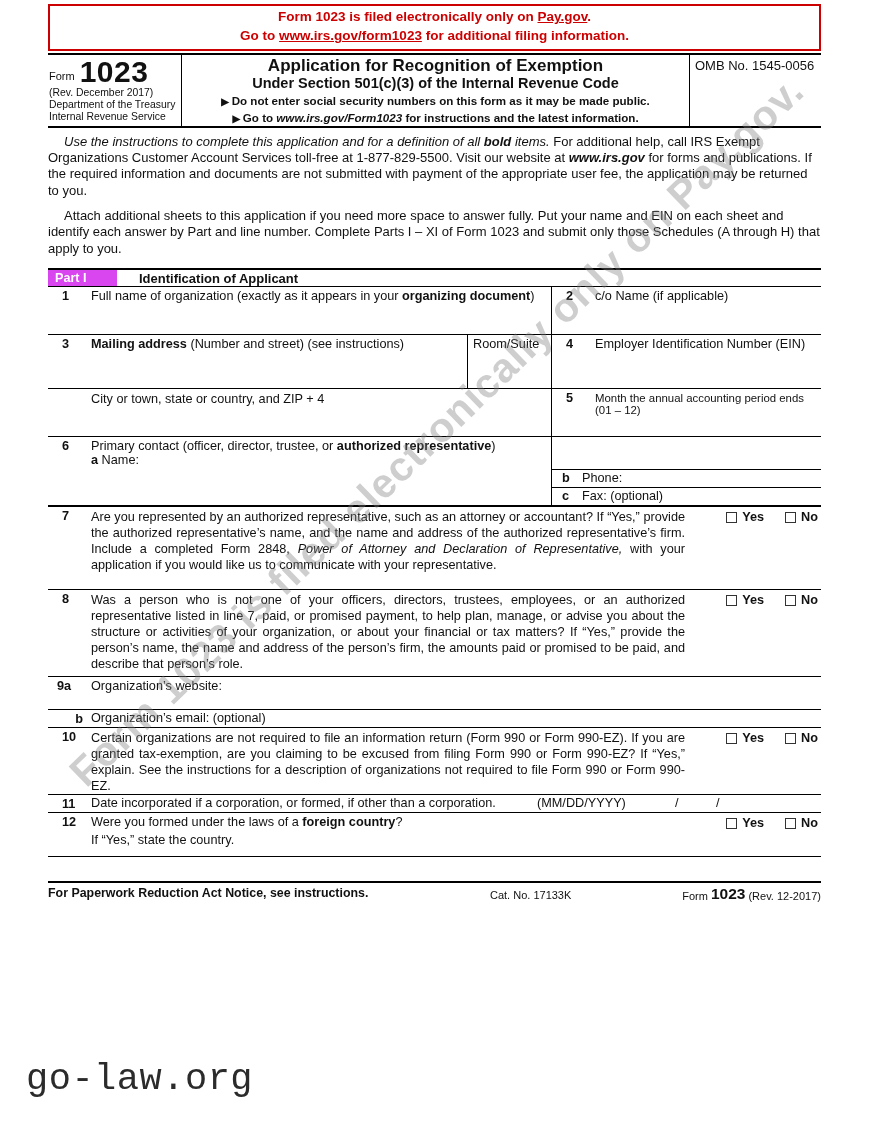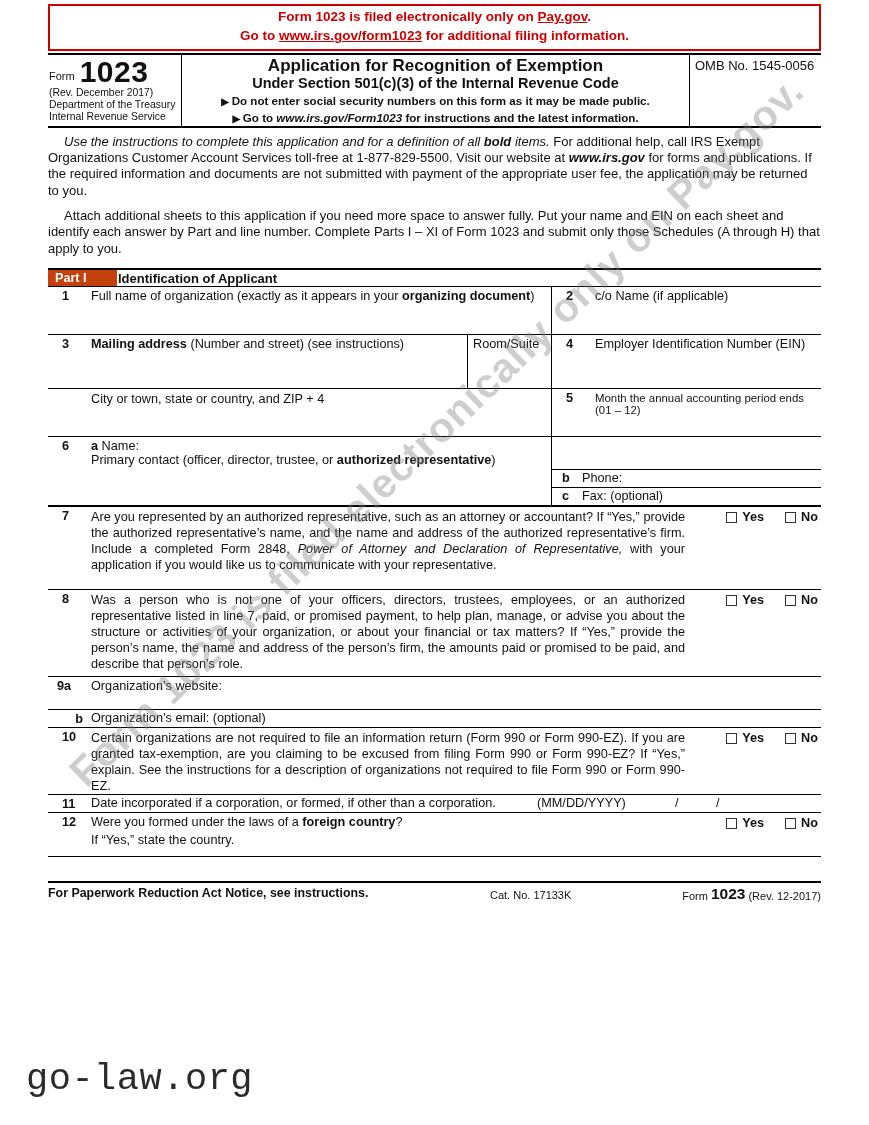--- a/index.html
+++ b/index.html
@@ -38,23 +38,23 @@
   .intro { margin-top:6px; font-size:13px; line-height:1.26; }
   .intro p { text-indent:16px; }
   .intro p + p { margin-top:9px; }
   .it { font-style:italic; }
   .bi { font-style:italic; font-weight:bold; }
   .b { font-weight:bold; }
 
   
   .partbar { margin-top:11px; border-top:2px solid #000; border-bottom:1px solid #000;
     display:flex; align-items:stretch; height:19px; }
-  .partbox { background:#c2410c; color:#fff; font-weight:bold; font-size:12.6px;
+  .partbox { background:#d946ef; color:#fff; font-weight:bold; font-size:12.6px;
     width:69px; display:flex; align-items:center; padding-left:7px; }
-  .parttitle { font-weight:bold; font-size:13px; display:flex; align-items:center; padding-left:1px; }
+  .parttitle { font-weight:bold; font-size:13px; display:flex; align-items:center; padding-left:22px; }
 
   
   .row { display:flex; border-bottom:1px solid #000; position:relative; font-size:12.7px; }
   .num { flex:none; width:43px; padding:2px 0 0 14px; font-weight:bold; }
   .num.sub { text-align:right; padding:2px 8px 0 0; }
   .ctext { padding-top:2px; }
   .lcell { flex:none; width:504px; border-right:1px solid #000; display:flex; }
   .rcell { flex:1; display:flex; }
   .r1 { height:48px; } .r2 { height:54px; } .r3 { height:48px; }
   .r6 { height:70px; border-bottom-width:2px; }
@@ -182,22 +182,22 @@
           <div class="num">5</div>
           <div class="ctext small5">Month the annual accounting period ends (01 – 12)</div>
           <div class="field"></div>
         </div>
       </div>
 
       <div class="row r6">
         <div class="lcell">
           <div class="num">6</div>
           <div class="ctext">
+            <div><span>Primary contact (officer, director, trustee, or </span><span class="b">authorized representative</span><span>)</span></div>
             <div><span class="b">a</span> <span>Name:</span><span class="field"></span></div>
-            <div><span>Primary contact (officer, director, trustee, or </span><span class="b">authorized representative</span><span>)</span></div>
           </div>
         </div>
         <div class="r6right">
           <div class="r6fill"></div>
           <div class="bcrow">
             <div class="bclabel">b</div>
             <div class="ctext" style="padding-top:1px;">Phone:</div>
             <div class="field"></div>
           </div>
           <div class="bcrow">

